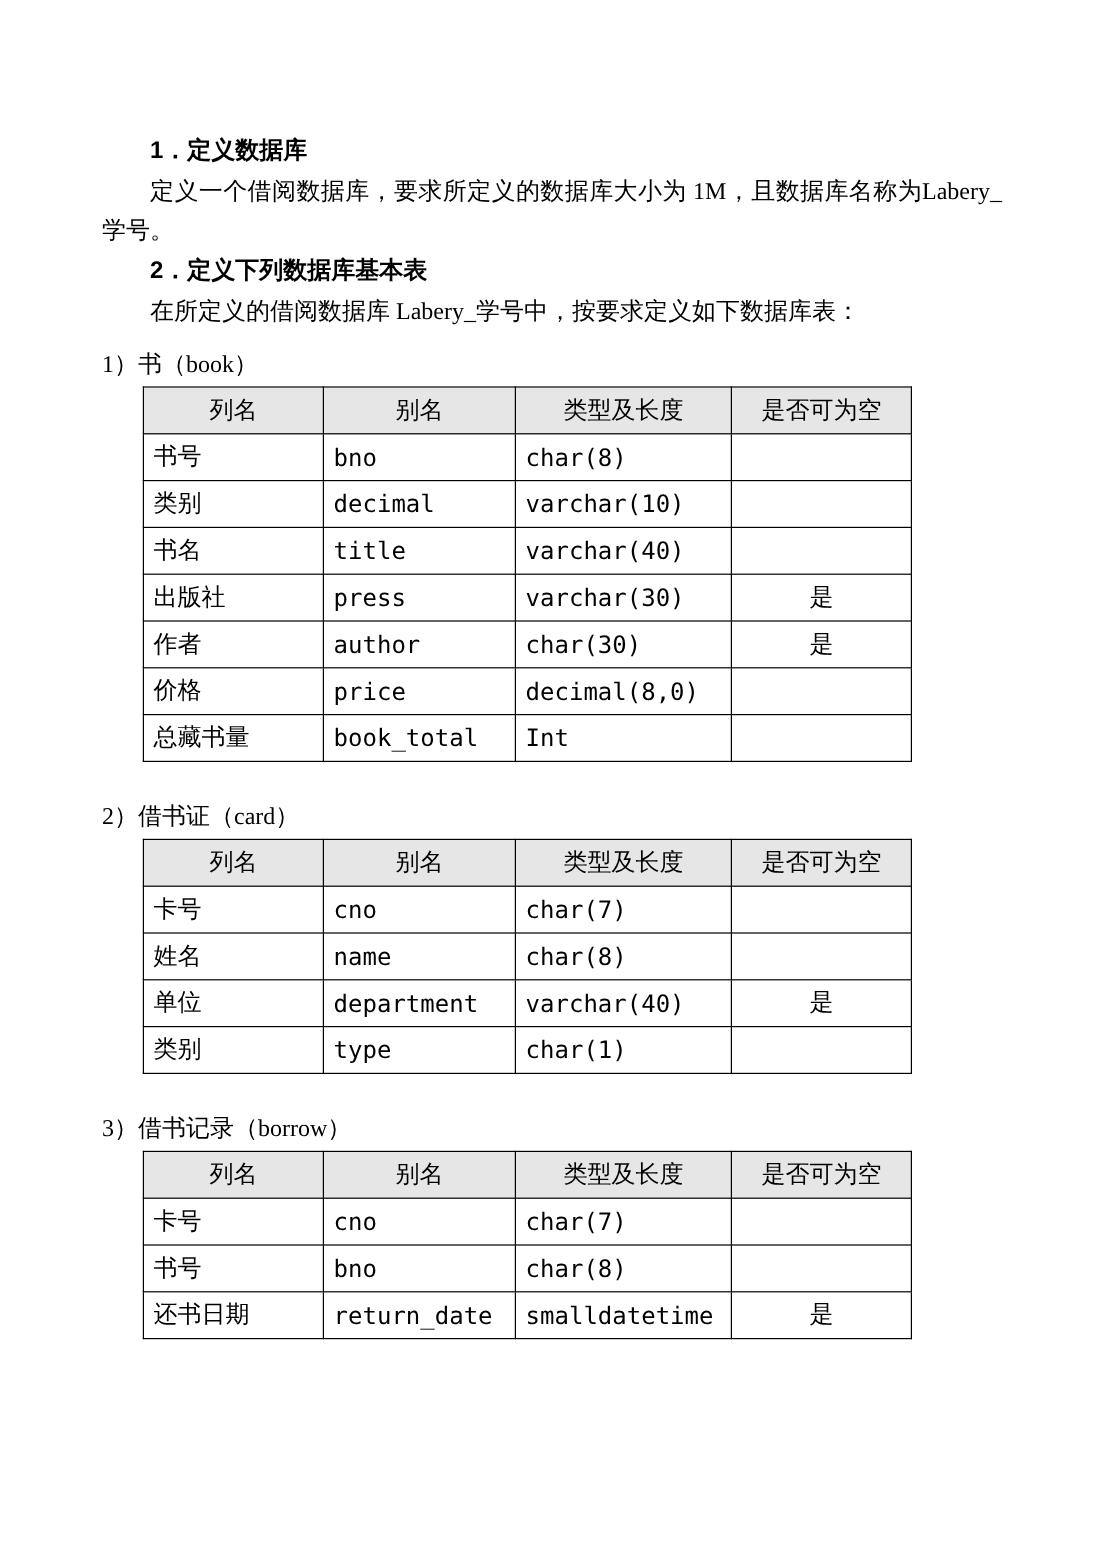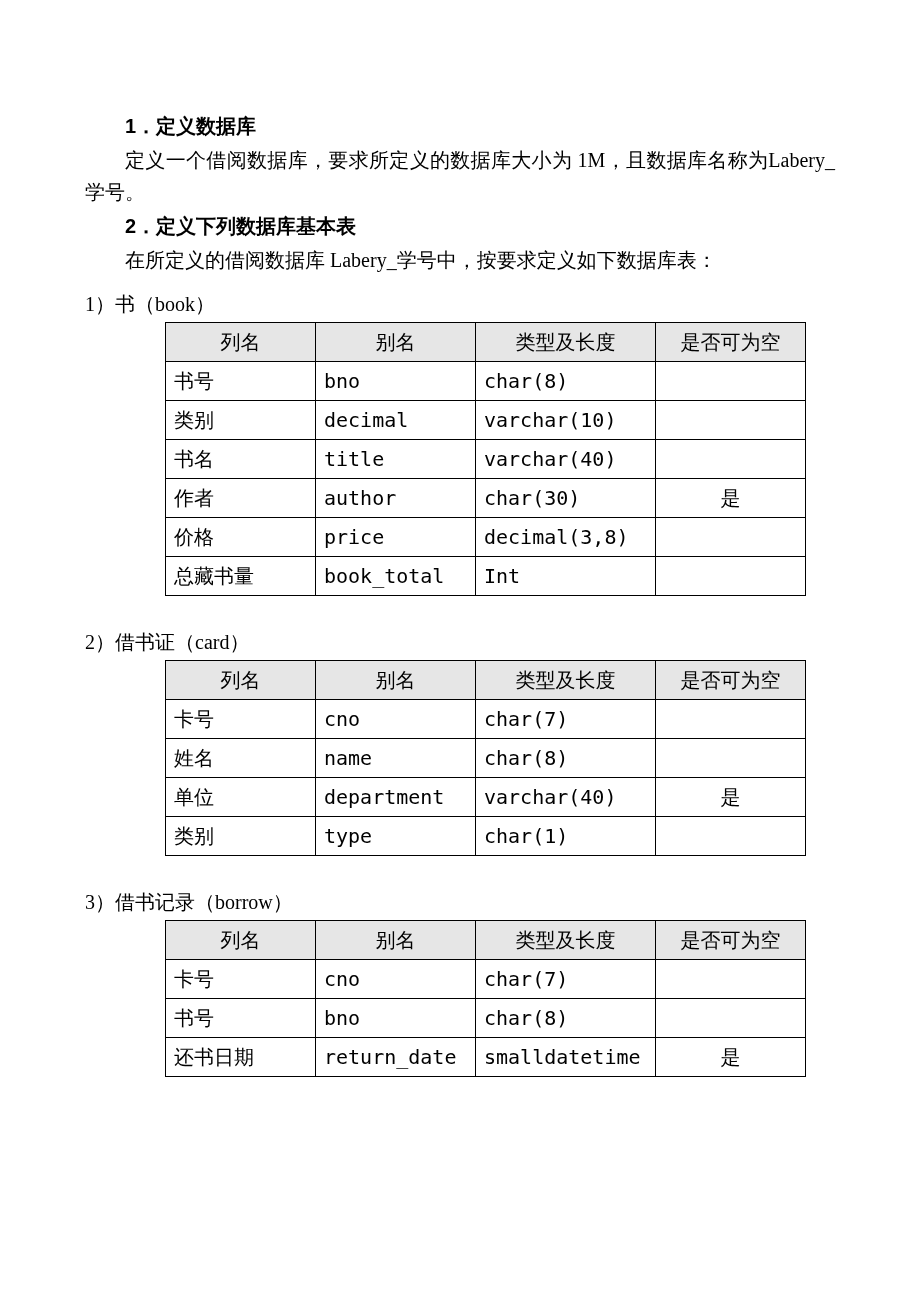--- a/index.html
+++ b/index.html
@@ -23,21 +23,21 @@
     .paragraph {
       text-indent: 2em;
       text-align: justify;
       margin-bottom: 2px;
     }
     .list-item-label {
       margin-top: 12px;
       margin-bottom: 2px;
     }
     .table-wrap {
-      margin-left: 80px;
+      margin-left: 34px;
       margin-bottom: 30px;
     }
     table {
       border-collapse: collapse;
       width: 640px;
       table-layout: fixed;
     }
     th, td {
       border: 1px solid #000;
       padding: 3px 8px 3px 8px;
@@ -99,29 +99,35 @@
             <td class="mono">varchar(10)</td>
             <td class="nullable"></td>
           </tr>
           <tr>
             <td>书名</td>
             <td class="mono">title</td>
             <td class="mono">varchar(40)</td>
             <td class="nullable"></td>
           </tr>
           <tr>
+            <td>出版社</td>
+            <td class="mono">press</td>
+            <td class="mono">varchar(30)</td>
+            <td class="nullable">是</td>
+          </tr>
+          <tr>
             <td>作者</td>
             <td class="mono">author</td>
             <td class="mono">char(30)</td>
             <td class="nullable">是</td>
           </tr>
           <tr>
             <td>价格</td>
             <td class="mono">price</td>
-            <td class="mono">decimal(3,8)</td>
+            <td class="mono">decimal(8,0)</td>
             <td class="nullable"></td>
           </tr>
           <tr>
             <td>总藏书量</td>
             <td class="mono">book_total</td>
             <td class="mono">Int</td>
             <td class="nullable"></td>
           </tr>
         </tbody>
       </table>

